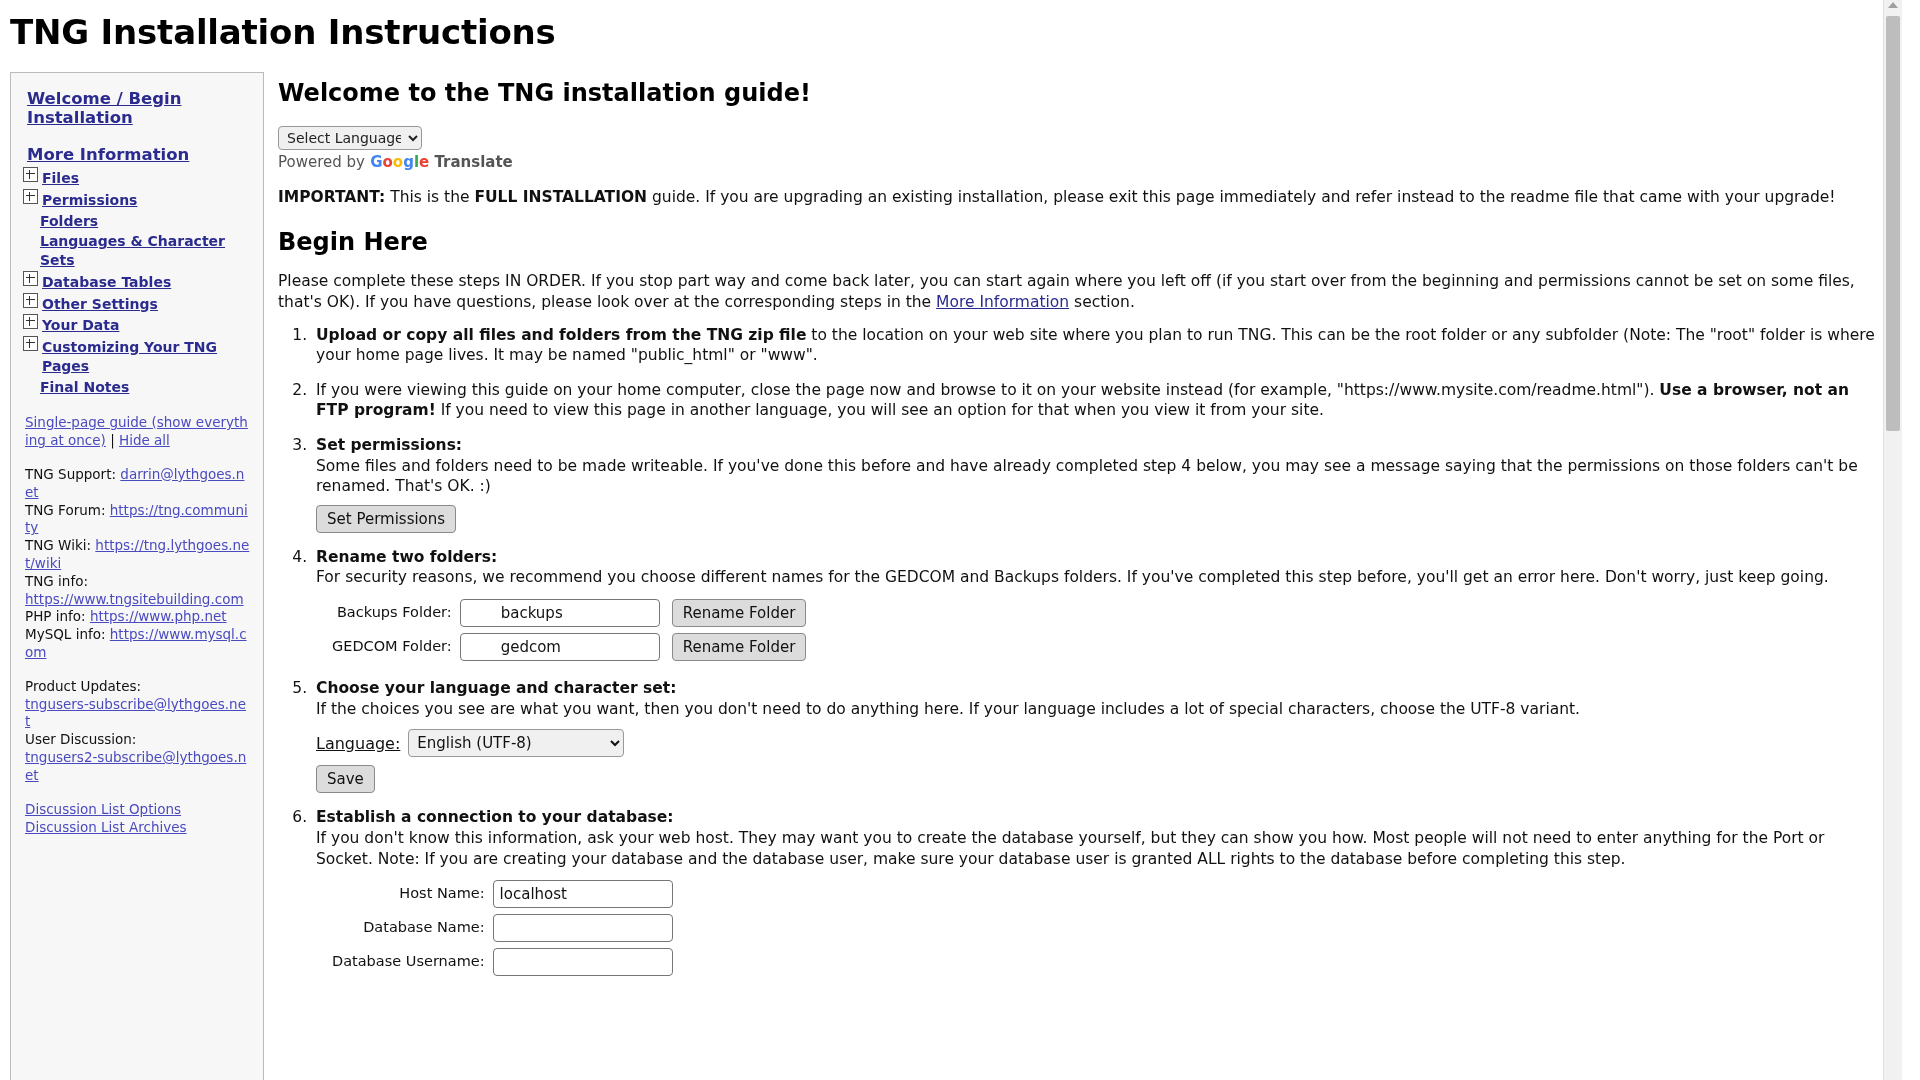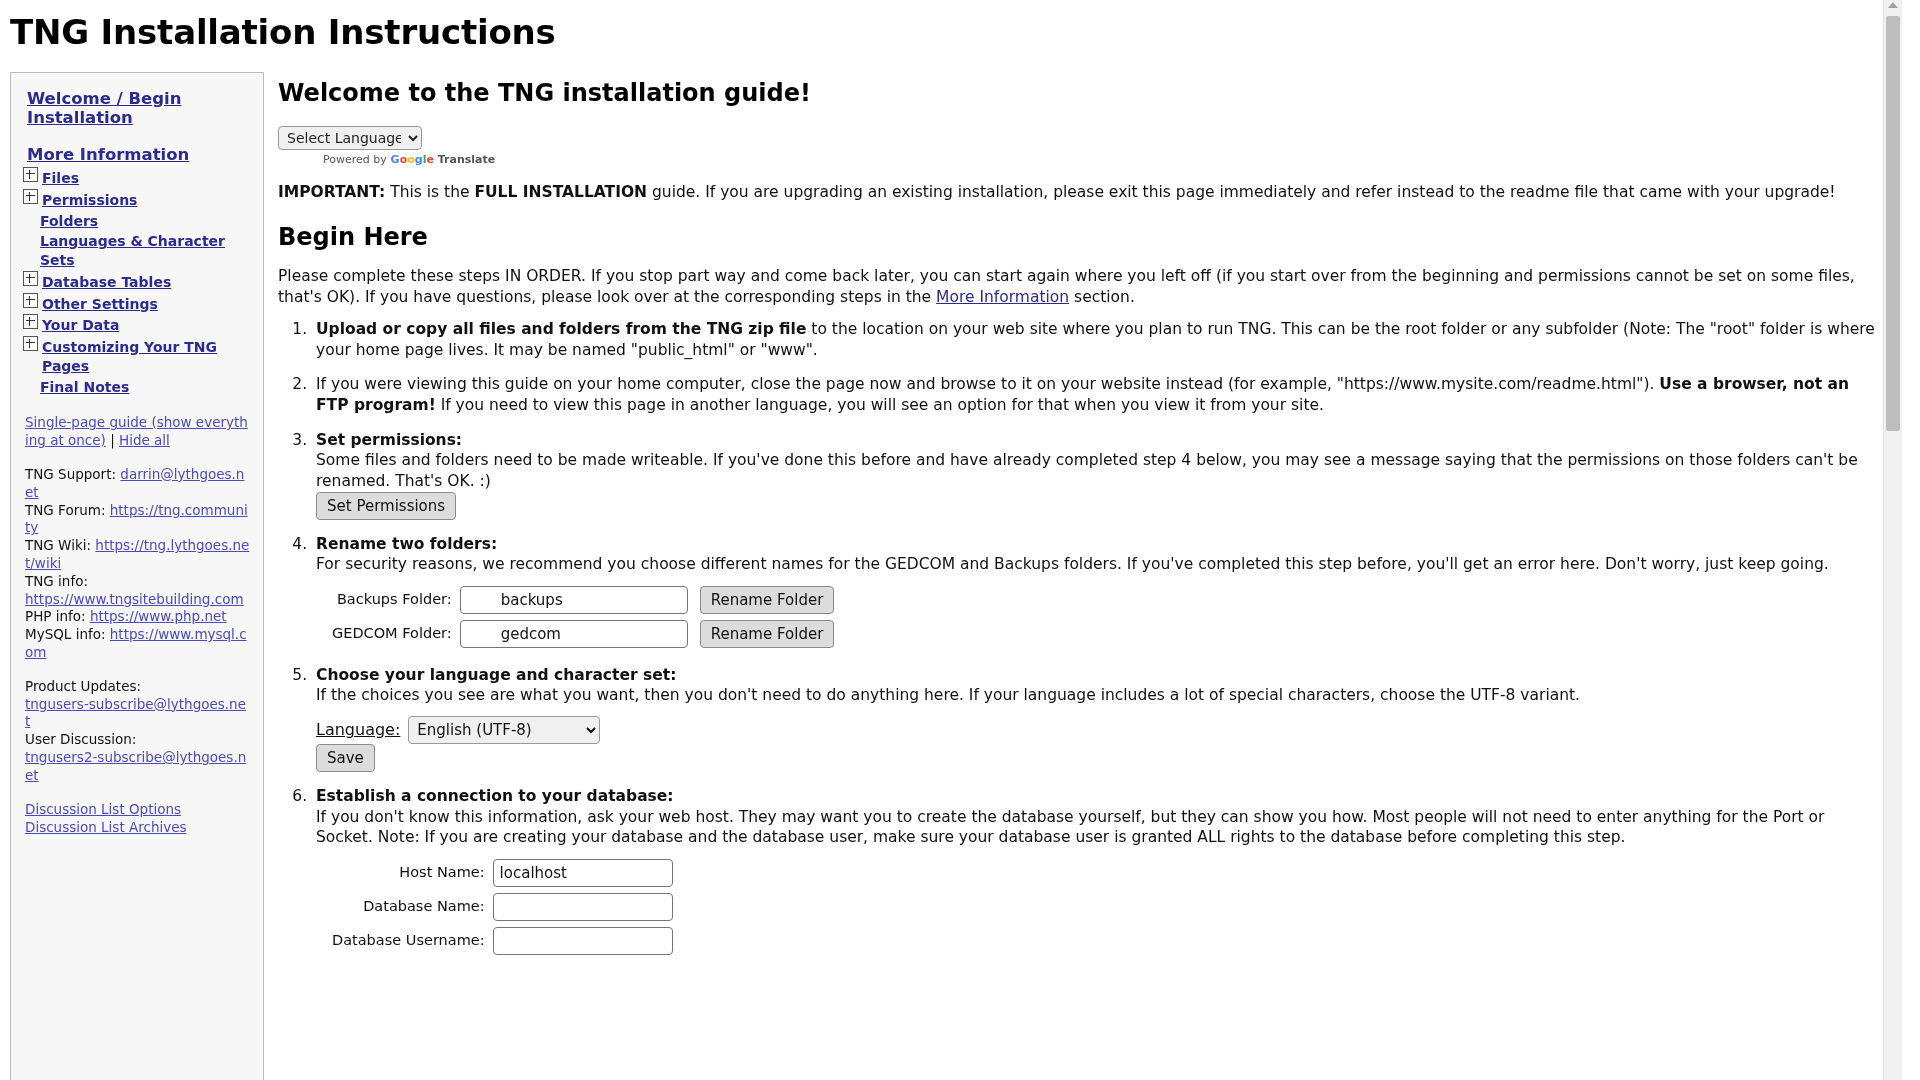--- a/index.html
+++ b/index.html
@@ -138,25 +138,24 @@
     font-family: "DejaVu Sans", "Liberation Sans", sans-serif;
     font-size: 14px;
     padding: 2px 4px;
     width: 144px;
     border: 1px solid #999;
     border-radius: 4px;
     background: #f0f0f0;
     color: #222;
   }
   .powered {
-    font-size: 11px;
+    font-size: 15px;
     color: #555;
     margin-top: 3px;
     font-weight: bold;
-    margin-left: 45px;
   }
   .powered .lbl { font-weight: normal; }
   .g-b { color: #4285F4; }
   .g-r { color: #EA4335; }
   .g-y { color: #FBBC05; }
   .g-g { color: #34A853; }
   .para { margin: 0 0 12px 0; }
   .para.important { margin-top: 0; margin-bottom: 18px; }
   .link-inline { color: #2b2b8f; text-decoration: underline; cursor: pointer; }
   ol.steps {
@@ -166,20 +165,21 @@
   ol.steps > li {
     margin: 0 0 14px 0;
     padding-left: 4px;
   }
   ol.steps > li .hdr { font-weight: bold; }
   ol.steps > li .body { display: block; }
   button.btn {
     font-family: "DejaVu Sans", "Liberation Sans", sans-serif;
     font-size: 15px;
     padding: 4px 10px;
+    margin-top: 8px;
     border: 1px solid #8a8a8a;
     border-radius: 4px;
     background: #dcdcdc;
     color: #111;
     cursor: pointer;
   }
   table.formtbl {
     border-collapse: collapse;
     margin-top: 8px;
     margin-left: 16px;
@@ -197,28 +197,28 @@
   input.txt {
     font-family: "DejaVu Sans", "Liberation Sans", sans-serif;
     font-size: 15px;
     padding: 4px 6px;
     border: 1px solid #767676;
     border-radius: 4px;
     background: #fff;
     color: #111;
     box-sizing: border-box;
   }
-  input.txt.wide { width: 228px; padding-left: 40px; }
+  input.txt.wide { width: 200px; padding-left: 40px; }
   input.txt.med  { width: 180px; }
   button.btn.inline { margin-top: 0; margin-left: 6px; }
   select.langsel {
     font-family: "DejaVu Sans", "Liberation Sans", sans-serif;
     font-size: 15px;
     padding: 3px 4px;
-    width: 192px;
+    width: 216px;
     border: 1px solid #999;
     border-radius: 4px;
     background: #f0f0f0;
     color: #111;
   }
   .lang-row { margin-top: 10px; display: flex; align-items: center; }
   .lang-row .lbl { font-size: 16px; margin-right: 8px; text-decoration: underline; }
 
   
   .scrollbar {

